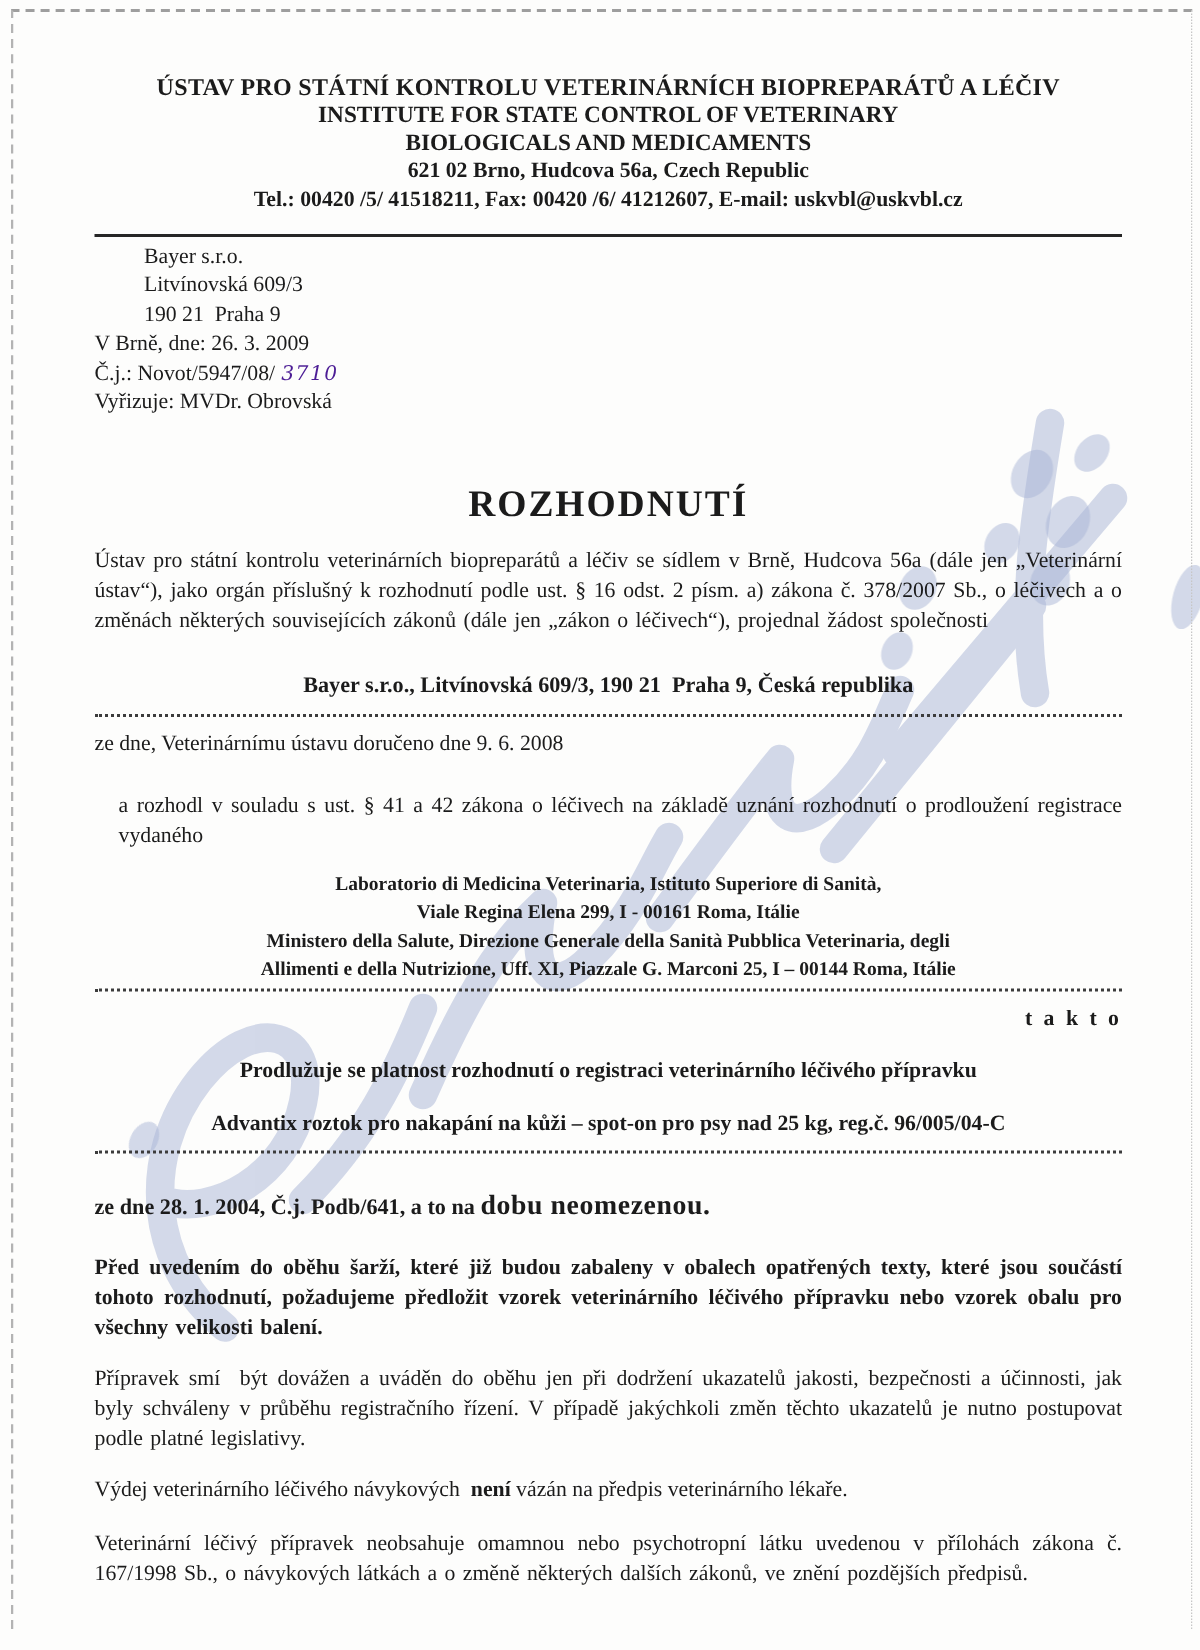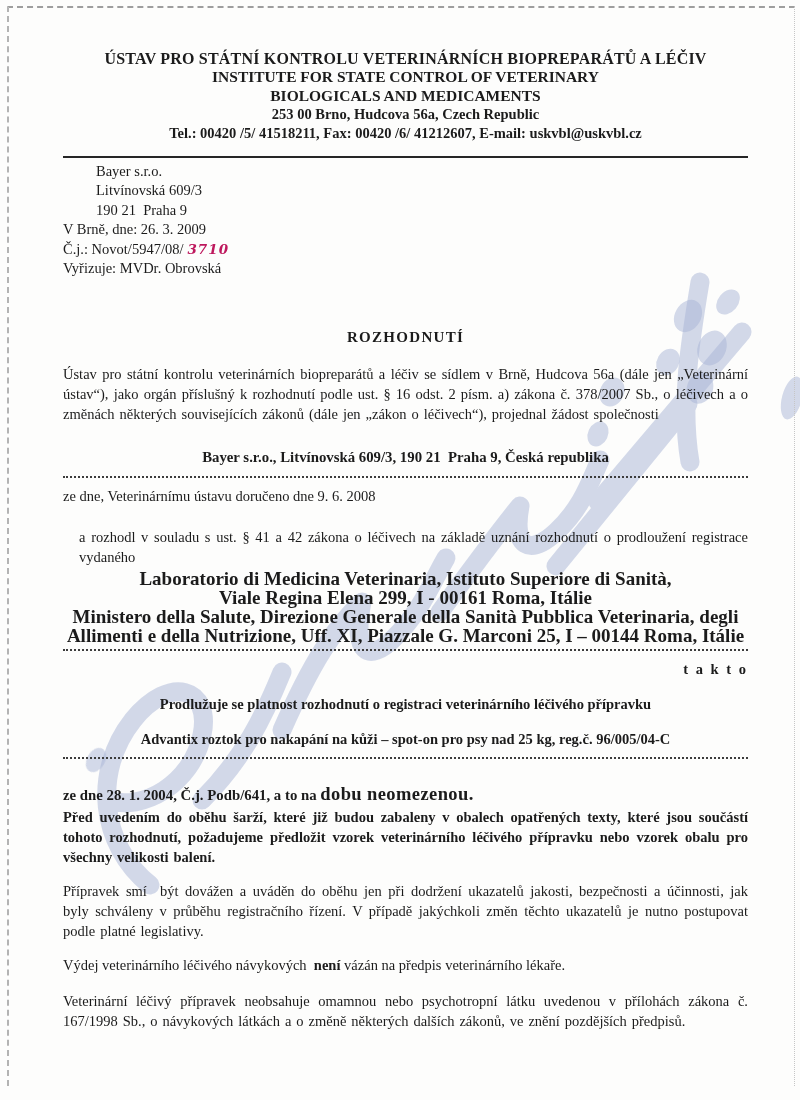--- a/index.html
+++ b/index.html
@@ -30,44 +30,44 @@
   .lh1{font-size:16px;line-height:19px;letter-spacing:.2px;}
   .lh2,.lh3{font-size:15.5px;line-height:18.5px;}
   .lh4,.lh5{font-size:14.5px;line-height:18.5px;}
   .rule{margin-top:14px;border-bottom:2.5px solid #262626;}
   
   .addr-row{display:flex;justify-content:space-between;margin-top:4px;
     font-size:14.5px;line-height:19.4px;flex-direction:column;}
   .recipient{margin-left:33px;}
   .meta{width:294px;}
   .hand{font-family:"DejaVu Serif", serif;font-style:italic;font-size:13.5px;
-    letter-spacing:1px;margin-left:4px;color:#be185d;font-weight:bold;}
+    letter-spacing:1px;margin-left:4px;color:#4c1d95;}
   
   .title{margin-top:46px;text-align:center;font-weight:bold;
-    font-size:15px;line-height:26px;letter-spacing:1.3px;}
+    font-size:25px;line-height:26px;letter-spacing:1.3px;}
   
   p{margin:0;font-size:14.5px;line-height:20px;}
   .just{text-align:justify;word-spacing:.09em;}
   .center{text-align:center;}
   .bold{font-weight:bold;}
   .intro{margin-top:14px;}
   .applicant{margin-top:23px;font-size:14.8px;}
   .dotted{border-bottom:2px dotted #3c3c3c;height:1px;}
   .d1{margin-top:8px;}
   .received{margin-top:8px;}
   .decided{margin-top:21px;margin-left:16px;}
-  .issuer{margin-top:2px;line-height:19px;font-size:19px;}
+  .issuer{margin-top:12px;line-height:19px;font-size:13px;}
   .d2{margin-top:3px;}
   .takto{margin-top:8px;letter-spacing:2px;text-align:right;}
   .verdict{margin-top:15px;}
   .product{margin-top:15px;}
   .d3{margin-top:7px;}
   .dateclause{margin-top:23px;font-weight:bold;line-height:24px;font-size:14.8px;}
   .dateclause .big{font-size:18.5px;letter-spacing:.4px;}
-  .samples{font-weight:bold;}
+  .samples{margin-top:18px;font-weight:bold;}
   .quality{margin-top:14px;}
   .dispense{margin-top:14px;}
   .narcotics{margin-top:16px;}
 </style>
 </head>
 <body>
 
 <div>
 
   <svg class="watermark" viewBox="0 0 800 1100" xmlns="http://www.w3.org/2000/svg">
@@ -94,21 +94,21 @@
   </svg>
 
   <div class="scan-edge"></div>
 
   <div class="content">
 
     <div class="letterhead">
       <div class="lh1 t">ÚSTAV PRO STÁTNÍ KONTROLU VETERINÁRNÍCH BIOPREPARÁTŮ A LÉČIV</div>
       <div class="lh2 t">INSTITUTE FOR STATE CONTROL OF VETERINARY</div>
       <div class="lh3 t">BIOLOGICALS AND MEDICAMENTS</div>
-      <div class="lh4 t">253 00 Brno, Hudcova 56a, Czech Republic</div>
+      <div class="lh4 t">621 02 Brno, Hudcova 56a, Czech Republic</div>
       <div class="lh5 t">Tel.: 00420 /5/ 41518211, Fax: 00420 /6/ 41212607, E-mail: uskvbl@uskvbl.cz</div>
     </div>
 
     <div class="rule"></div>
 
     <div class="addr-row">
       <div class="recipient">
         <div class="t">Bayer s.r.o.</div>
         <div class="t">Litvínovská 609/3</div>
         <div class="t">190 21  Praha 9</div>

